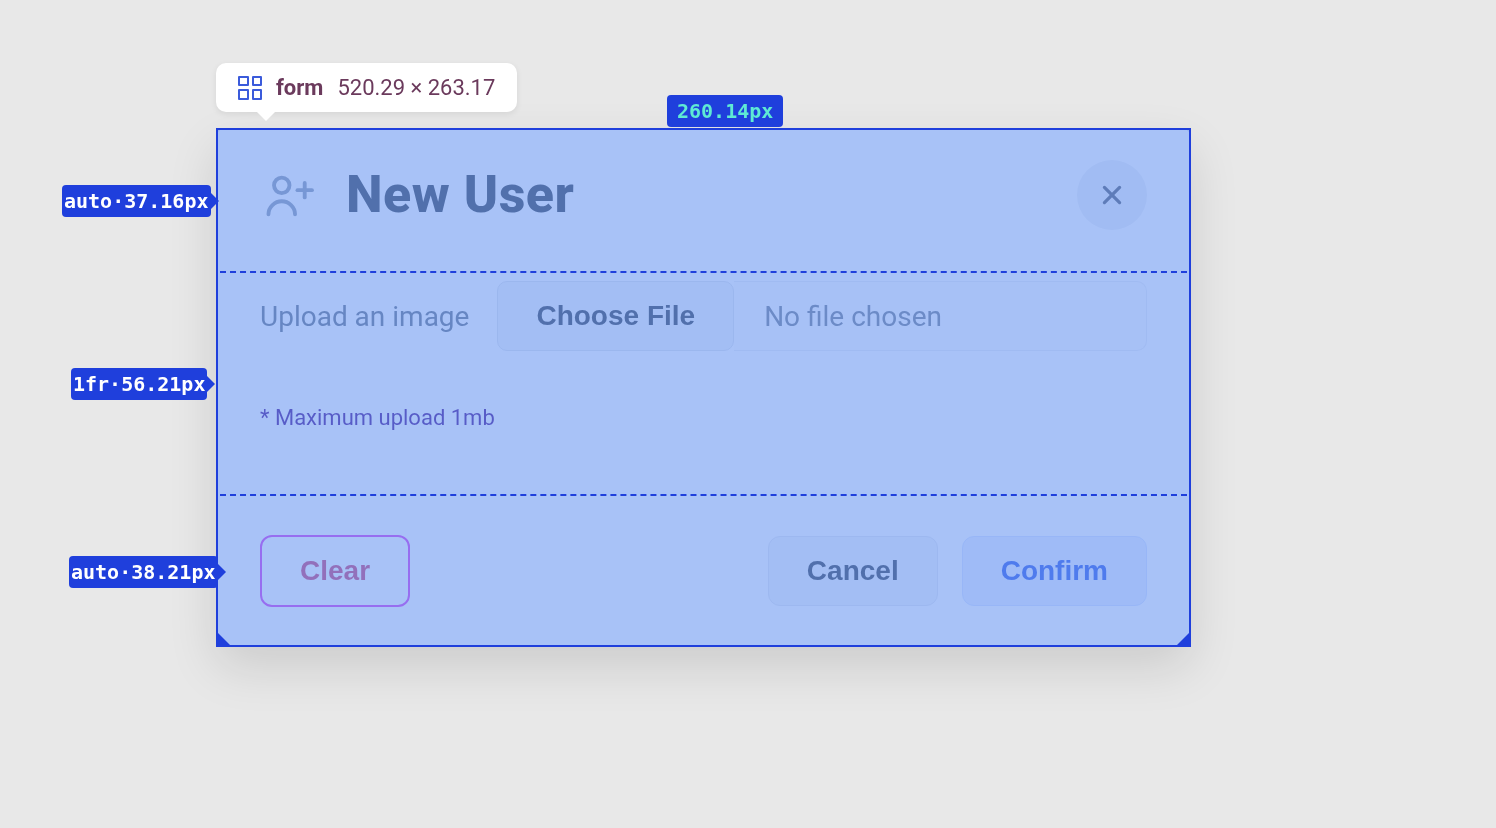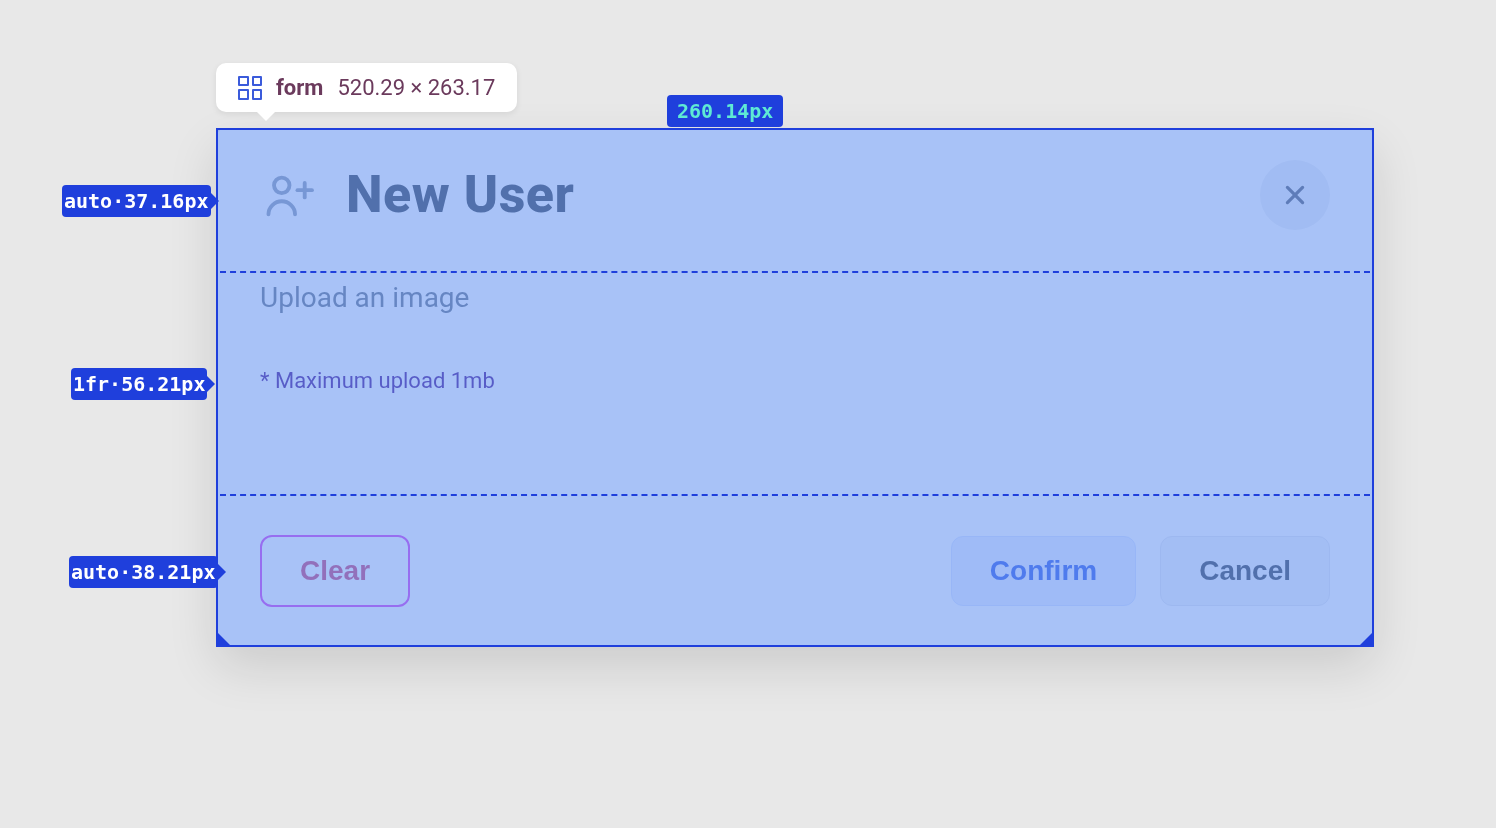--- a/index.html
+++ b/index.html
@@ -97,21 +97,21 @@
 }
 .rb1 { top: 185px; left: 62px; }
 .rb2 { top: 368px; left: 71px; }
 .rb3 { top: 556px; left: 69px; }
 
 
 .card-wrap {
   position: absolute;
   top: 128px;
   left: 216px;
-  width: 1158px;
+  width: 975px;
   height: 519px;
 }
 .card {
   width: 100%;
   height: 100%;
   background: #fff;
   border-radius: 10px;
   box-shadow: 0 20px 50px rgba(0,0,0,0.12);
   padding: 36px 44px 40px 44px;
   position: relative;
@@ -290,29 +290,33 @@
         <svg width="26" height="26" viewBox="0 0 24 24" fill="none" stroke="currentColor" stroke-width="3" stroke-linecap="round">
           <line x1="5" y1="5" x2="19" y2="19"></line>
           <line x1="19" y1="5" x2="5" y2="19"></line>
         </svg>
       </button>
     </div>
 
     <div class="middle">
       <div class="upload-row">
         <span class="upload-label">Upload an image</span>
+        <div class="file-group">
+          <button class="choose-btn">Choose File</button>
+          <div class="file-status">No file chosen</div>
+        </div>
       </div>
       <div class="hint">* Maximum upload 1mb</div>
     </div>
 
     <div class="footer">
       <button class="btn btn-clear">Clear</button>
       <div class="footer-right">
+        <button class="btn btn-cancel">Cancel</button>
         <button class="btn btn-confirm">Confirm</button>
-        <button class="btn btn-cancel">Cancel</button>
       </div>
     </div>
 
   </div>
 
   <div class="overlay">
     <div class="row-sep sep1"></div>
     <div class="row-sep sep2"></div>
     <div class="overlay-resize ovr-bl"></div>
     <div class="overlay-resize ovr-br"></div>

